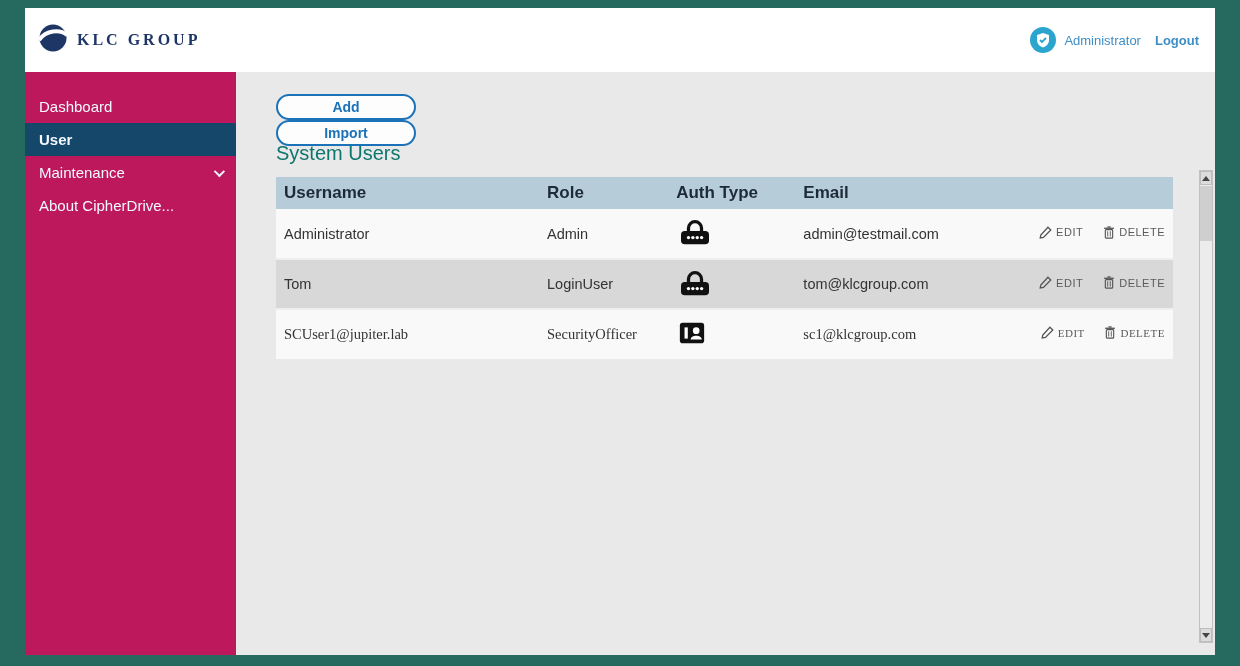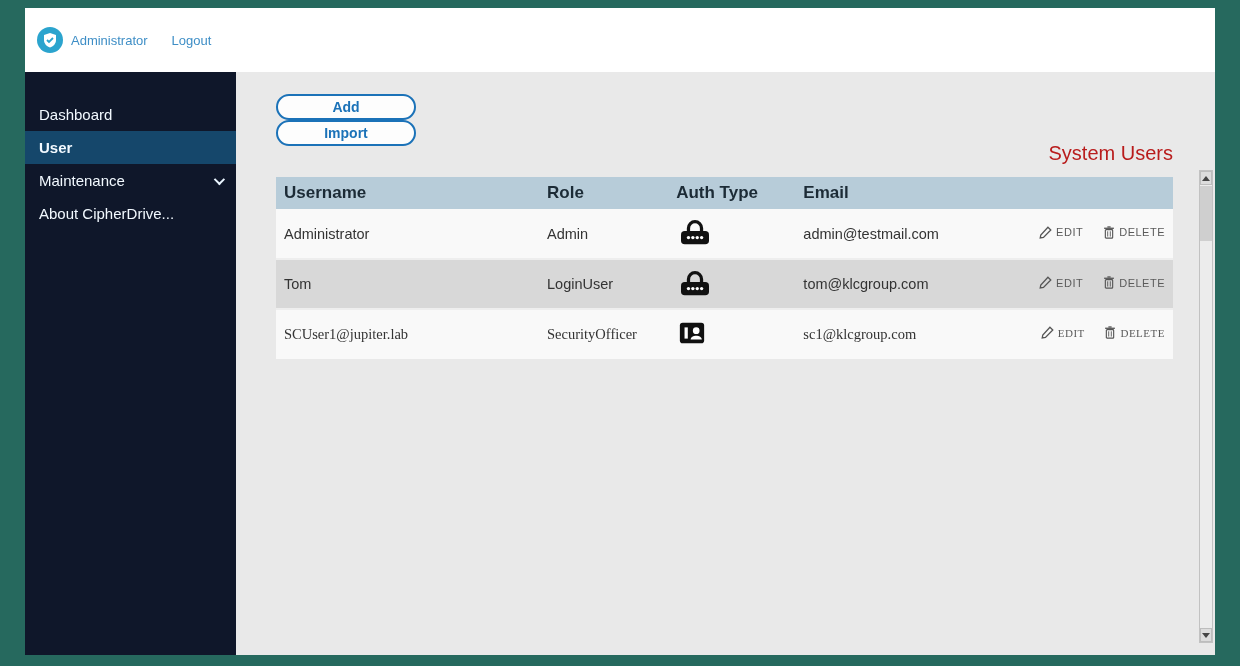--- a/index.html
+++ b/index.html
@@ -29,26 +29,26 @@
     color:#1d3666;
   }
   .topbar-right { display:flex; align-items:center; gap:8px; }
   .avatar {
     width:26px; height:26px; border-radius:50%;
     background:#2ba4ce; display:flex; align-items:center; justify-content:center;
   }
   .user-label, .logout-link {
     color:#3e8ec6; font-size:13px; text-decoration:none;
   }
-  .logout-link { margin-left:16px; cursor:pointer; }
+  .logout-link { margin-left:6px; cursor:pointer;font-weight:bold; }
   
   .body-row { flex:1; display:flex; min-height:0; }
   .sidebar {
-    width:211px; flex:0 0 211px; background:#0f172a;
-    padding-top:26px; color:#fff;
+    width:211px; flex:0 0 211px; background:#be185d;
+    padding-top:18px; color:#fff;
   }
   .side-item {
     height:33px; display:flex; align-items:center; justify-content:space-between;
     padding:0 14px; font-size:15px; color:#f2f9ff; cursor:pointer;
   }
   .side-item.active { background:#15476b; font-weight:bold; }
   .chev {
     width:8px; height:8px; border-right:2px solid #eaf6ff; border-bottom:2px solid #eaf6ff;
     transform:rotate(45deg) translateY(-2px); display:inline-block;
   }
@@ -57,21 +57,21 @@
     padding:22px 42px 0 40px; min-width:0;
   }
   
   .toolbar { display:flex; justify-content:space-between; align-items:flex-start;flex-direction:column; }
   .pill-btn {
     width:140px; height:26px; border:2px solid #1b72b8; border-radius:14px;
     background:#fdfdfd; color:#1b72b8; font-size:14px; font-weight:bold;
     font-family:"Liberation Sans", sans-serif; cursor:pointer; line-height:20px;
   }
   .page-title {
-    text-align:right; font-size:20px; font-weight:normal; color:#b91c1c;
+    text-align:left; font-size:20px; font-weight:normal; color:#0f766e;
     margin:-4px 0 12px 0;
   }
   
   table.users { width:100%; border-collapse:collapse; }
   table.users th {
     background:#b7ccd9; color:#1c2b36; font-size:17px; font-weight:bold;
     text-align:left; padding:6px 8px; height:29px;
   }
   table.users td {
     padding:8px 8px; font-size:14.5px; color:#333; height:50px; vertical-align:middle;
@@ -105,20 +105,29 @@
     border-top:5px solid #444;
   }
   .sb-thumb { position:absolute; top:15px; left:0; width:12px; height:55px; background:#cfcfcf; }
 </style>
 </head>
 <body>
 
 <div class="app">
 
   <div class="topbar">
+    <div class="brand">
+      <span>
+        <svg width="32" height="32" viewBox="0 0 32 32">
+          <circle cx="16" cy="16" r="13.5" fill="#1d3666"></circle>
+          <path d="M2 18 C 9 8, 23 7, 30 13" stroke="#ffffff" stroke-width="4" fill="none"></path>
+        </svg>
+      </span>
+      <span class="brand-text">KLC GROUP</span>
+    </div>
     <div class="topbar-right">
       <span class="avatar">
         <svg width="16" height="16" viewBox="0 0 16 16">
           <path d="M8 1 L14 3 V8 C14 12 11 14.5 8 15.5 C5 14.5 2 12 2 8 V3 Z" fill="#ffffff"></path>
           <path d="M5 8 l2 2 l4 -4" stroke="#2ba4ce" stroke-width="1.8" fill="none"></path>
         </svg>
       </span>
       <span class="user-label">Administrator</span>
       <a class="logout-link">Logout</a>
     </div>

